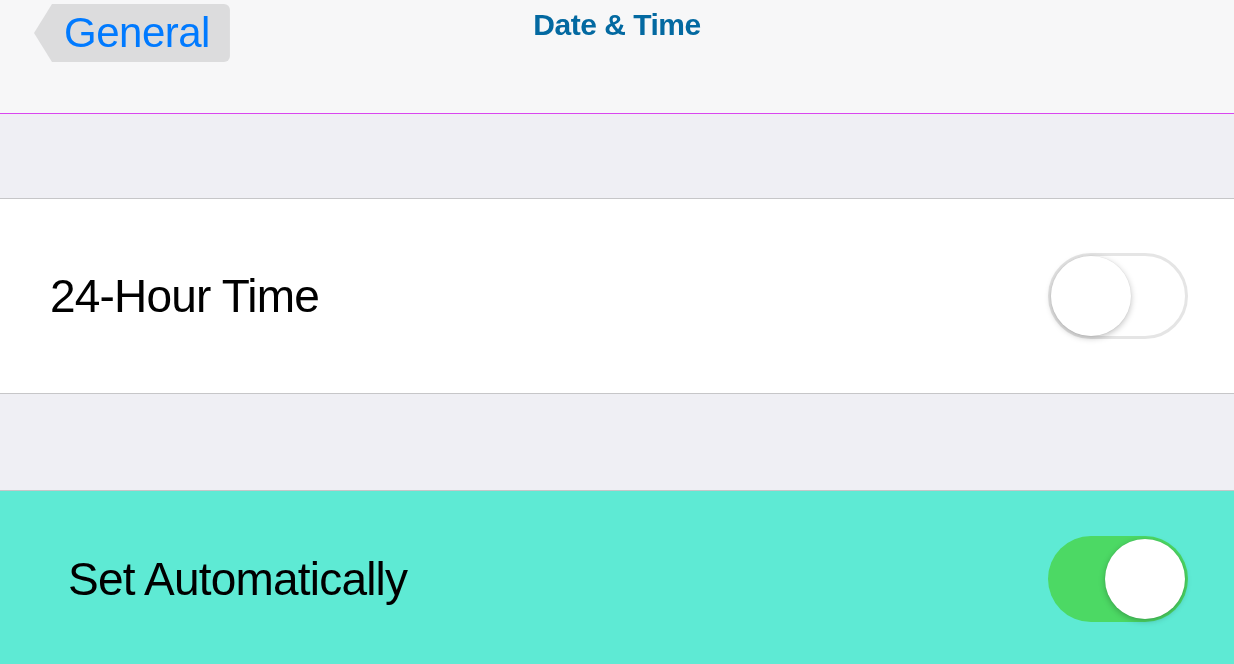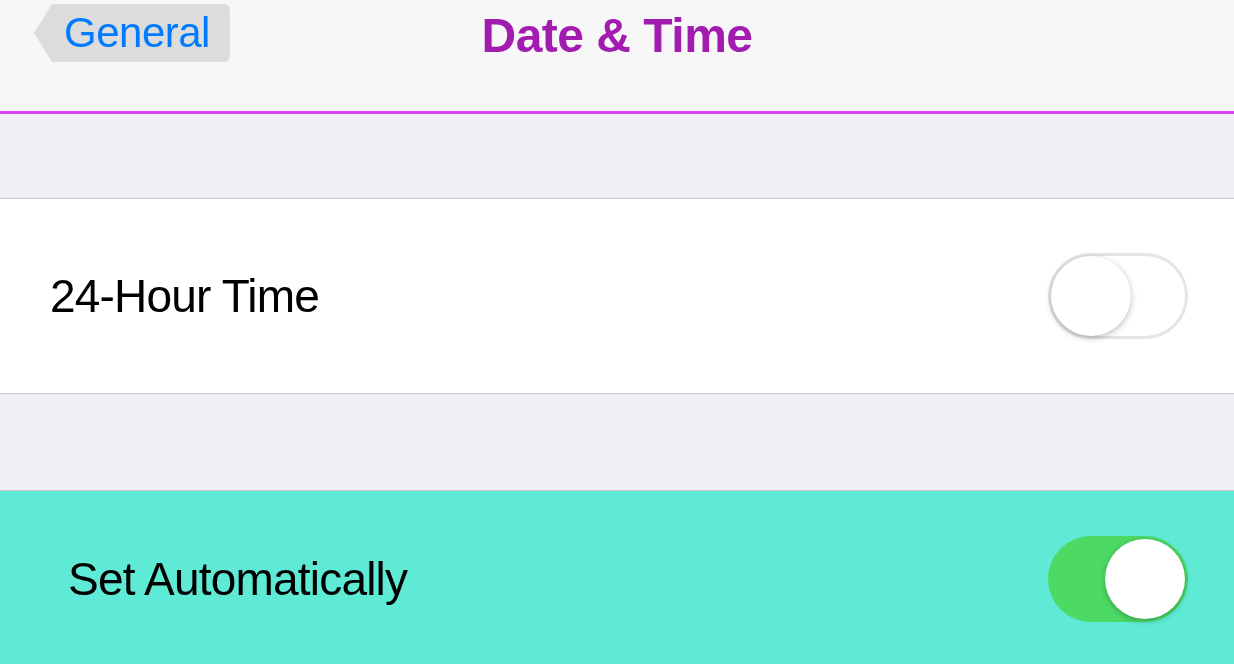--- a/index.html
+++ b/index.html
@@ -10,21 +10,21 @@
     body {
       font-family: -apple-system, BlinkMacSystemFont, "Helvetica Neue", Helvetica, Arial, sans-serif;
       background: #efeff4;
       width: 1234px;
       height: 664px;
       overflow: hidden;
     }
     .nav-bar {
       height: 114px;
       background: #f7f7f8;
-      border-bottom: 3px solid #d946ef;
+      border-bottom: 1px solid #d946ef;
       display: flex;
       align-items: flex-start;
       position: relative;
     }
     .back-button {
       position: absolute;
       left: 34px;
       top: 4px;
       display: flex;
       align-items: center;
@@ -39,23 +39,23 @@
       color: #007aff;
       font-size: 42px;
       font-weight: 400;
       letter-spacing: -0.5px;
     }
     .nav-title {
       position: absolute;
       left: 50%;
       transform: translateX(-50%);
       top: 8px;
-      font-size: 48px;
+      font-size: 30px;
       font-weight: 600;
-      color: #a21caf;
+      color: #0369a1;
       letter-spacing: -0.5px;
     }
     .spacer {
       height: 84px;
       background: #efeff4;
     }
     .spacer-2 {
       height: 96px;
       background: #efeff4;
     }

